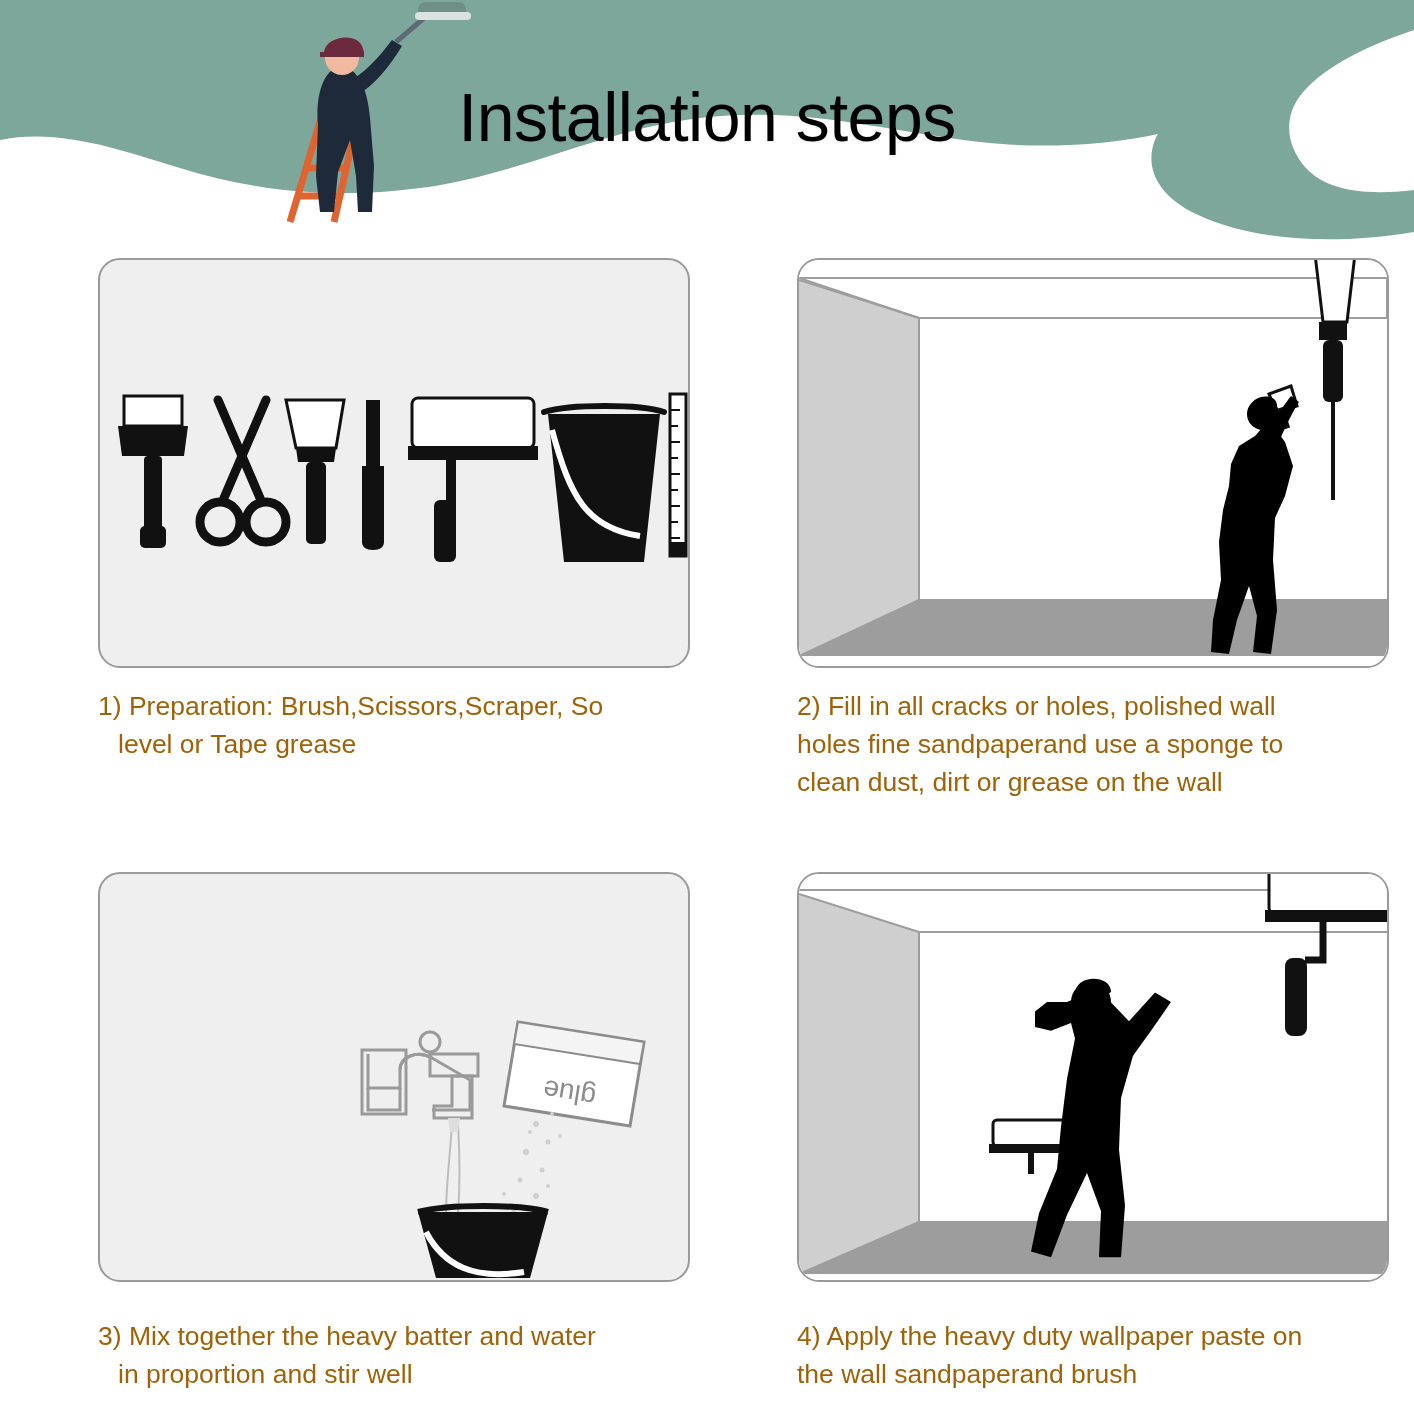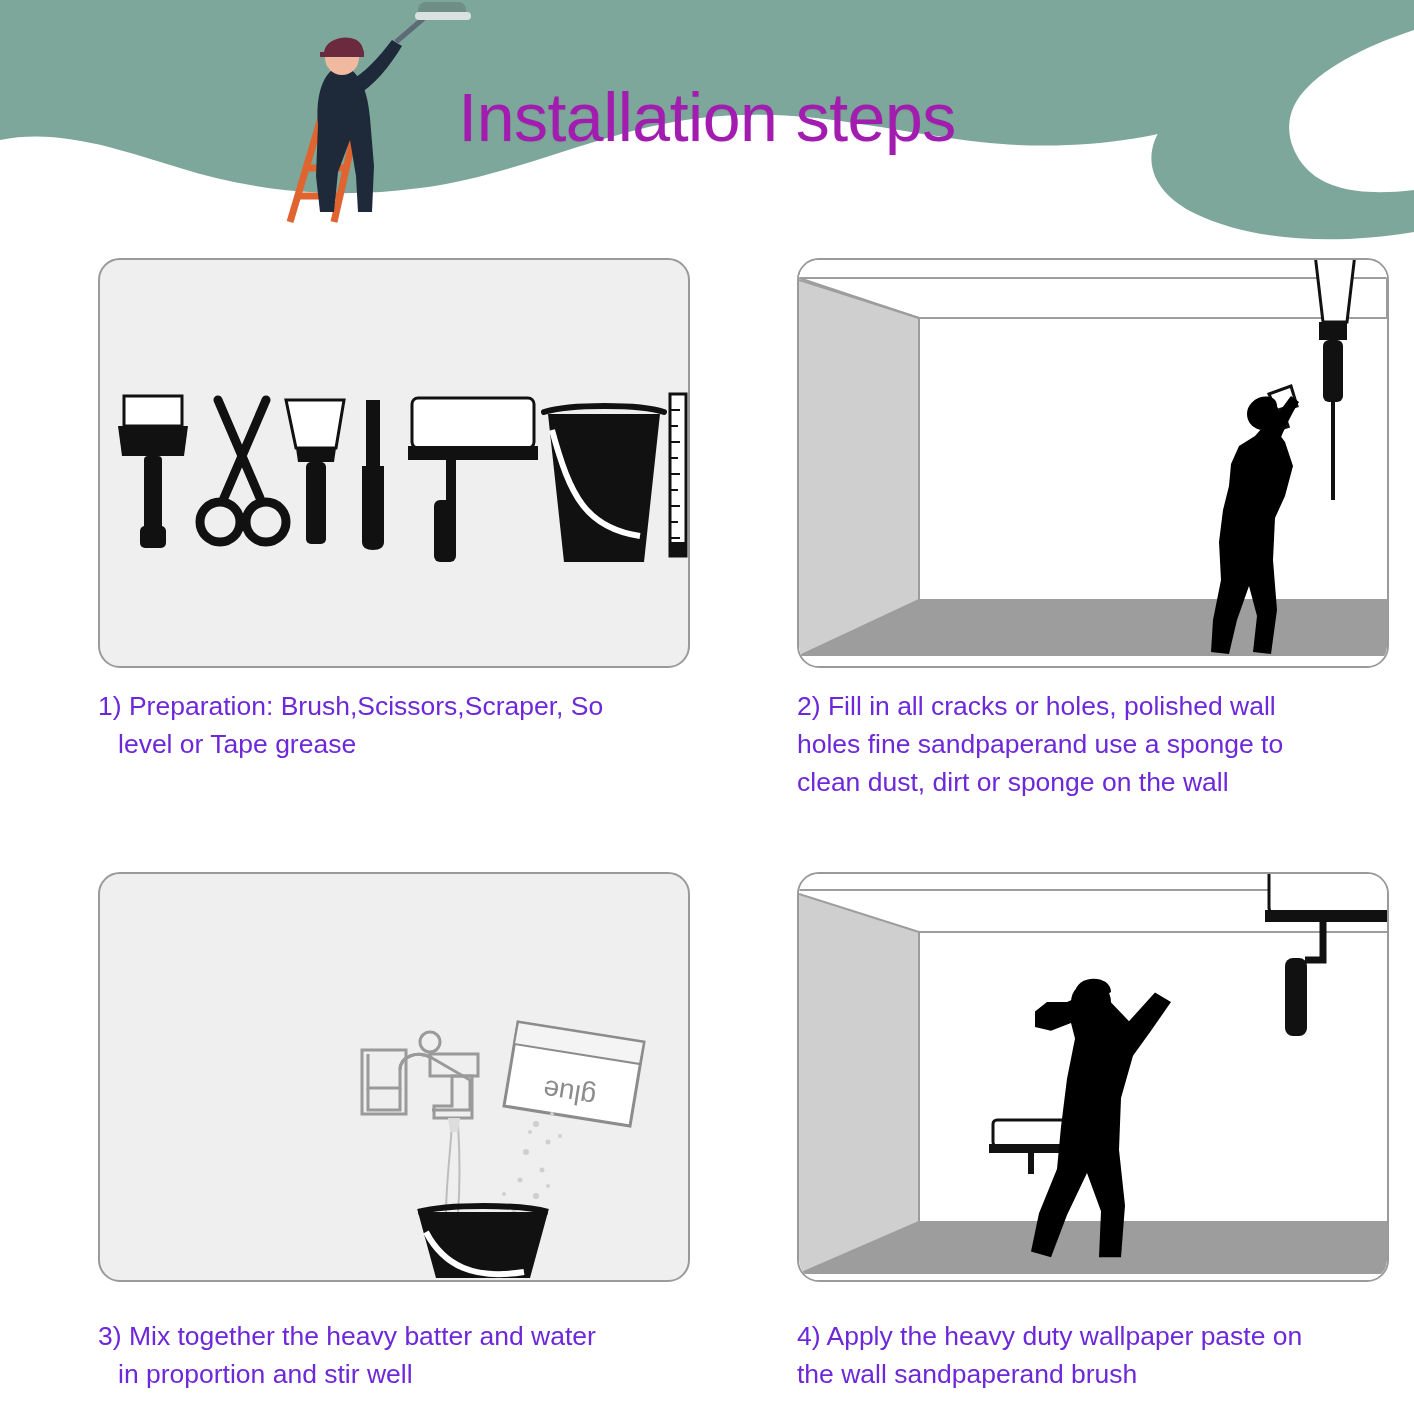--- a/index.html
+++ b/index.html
@@ -25,21 +25,21 @@
     overflow: hidden;
   }
   .banner svg { display: block; }
 
   .banner-title {
     position: absolute;
     left: 0;
     top: 78px;
     width: 1414px;
     text-align: center;
-    color: #a21caf;
+    color: #000000;
     font-size: 68px;
     font-weight: 400;
     letter-spacing: -0.5px;
     font-family: "Liberation Sans", sans-serif;
     text-shadow: 0 1px 2px rgba(0,0,0,0.07);
   }
 
   
   .steps {
     position: absolute;
@@ -70,21 +70,21 @@
     box-sizing: border-box;
   }
   .panel.plain {
     background: #f0f0f0;
   }
   .panel svg { display: block; }
 
   .caption {
     font-size: 26.5px;
     line-height: 1.43;
-    color: #6d28d9;
+    color: #a16207;
     margin-top: 20px;
     width: 600px;
     font-family: "Liberation Sans", sans-serif;
   }
   .cap-indent { padding-left: 20px; }
 
   .row2 { margin-top: 70px; }
   .cap-bottom { margin-top: 36px; }
 </style>
 </head>
@@ -236,21 +236,21 @@
                    L414,360 L412,392 L430,394 L438,360 L450,326 L458,356 L454,392 L472,394
                    L478,350 L474,300 L476,258 L486,236 L494,206 L486,182 Z" fill="#000000"></path>
           <circle cx="464" cy="154" r="16" fill="#000000"></circle>
           <path d="M452,148 C452,134 478,132 478,146 L470,150 Z" fill="#000000"></path>
           <path d="M466,180 C472,162 486,144 492,136 L500,142 C492,154 482,176 476,192 Z" fill="#000000"></path>
         </svg>
       </div>
       <div class="caption">
         <div>2)  Fill in all cracks or holes, polished wall</div>
         <div>holes fine  sandpaperand use a sponge to</div>
-        <div>clean dust, dirt or sponge on the wall</div>
+        <div>clean dust, dirt or grease on the wall</div>
       </div>
     </div>
   </div>
 
   <div class="step-row row2">
 
     <div class="step step-left">
       <div class="panel">
         <svg width="588" height="406" viewBox="0 0 588 406" xmlns="http://www.w3.org/2000/svg">
 

